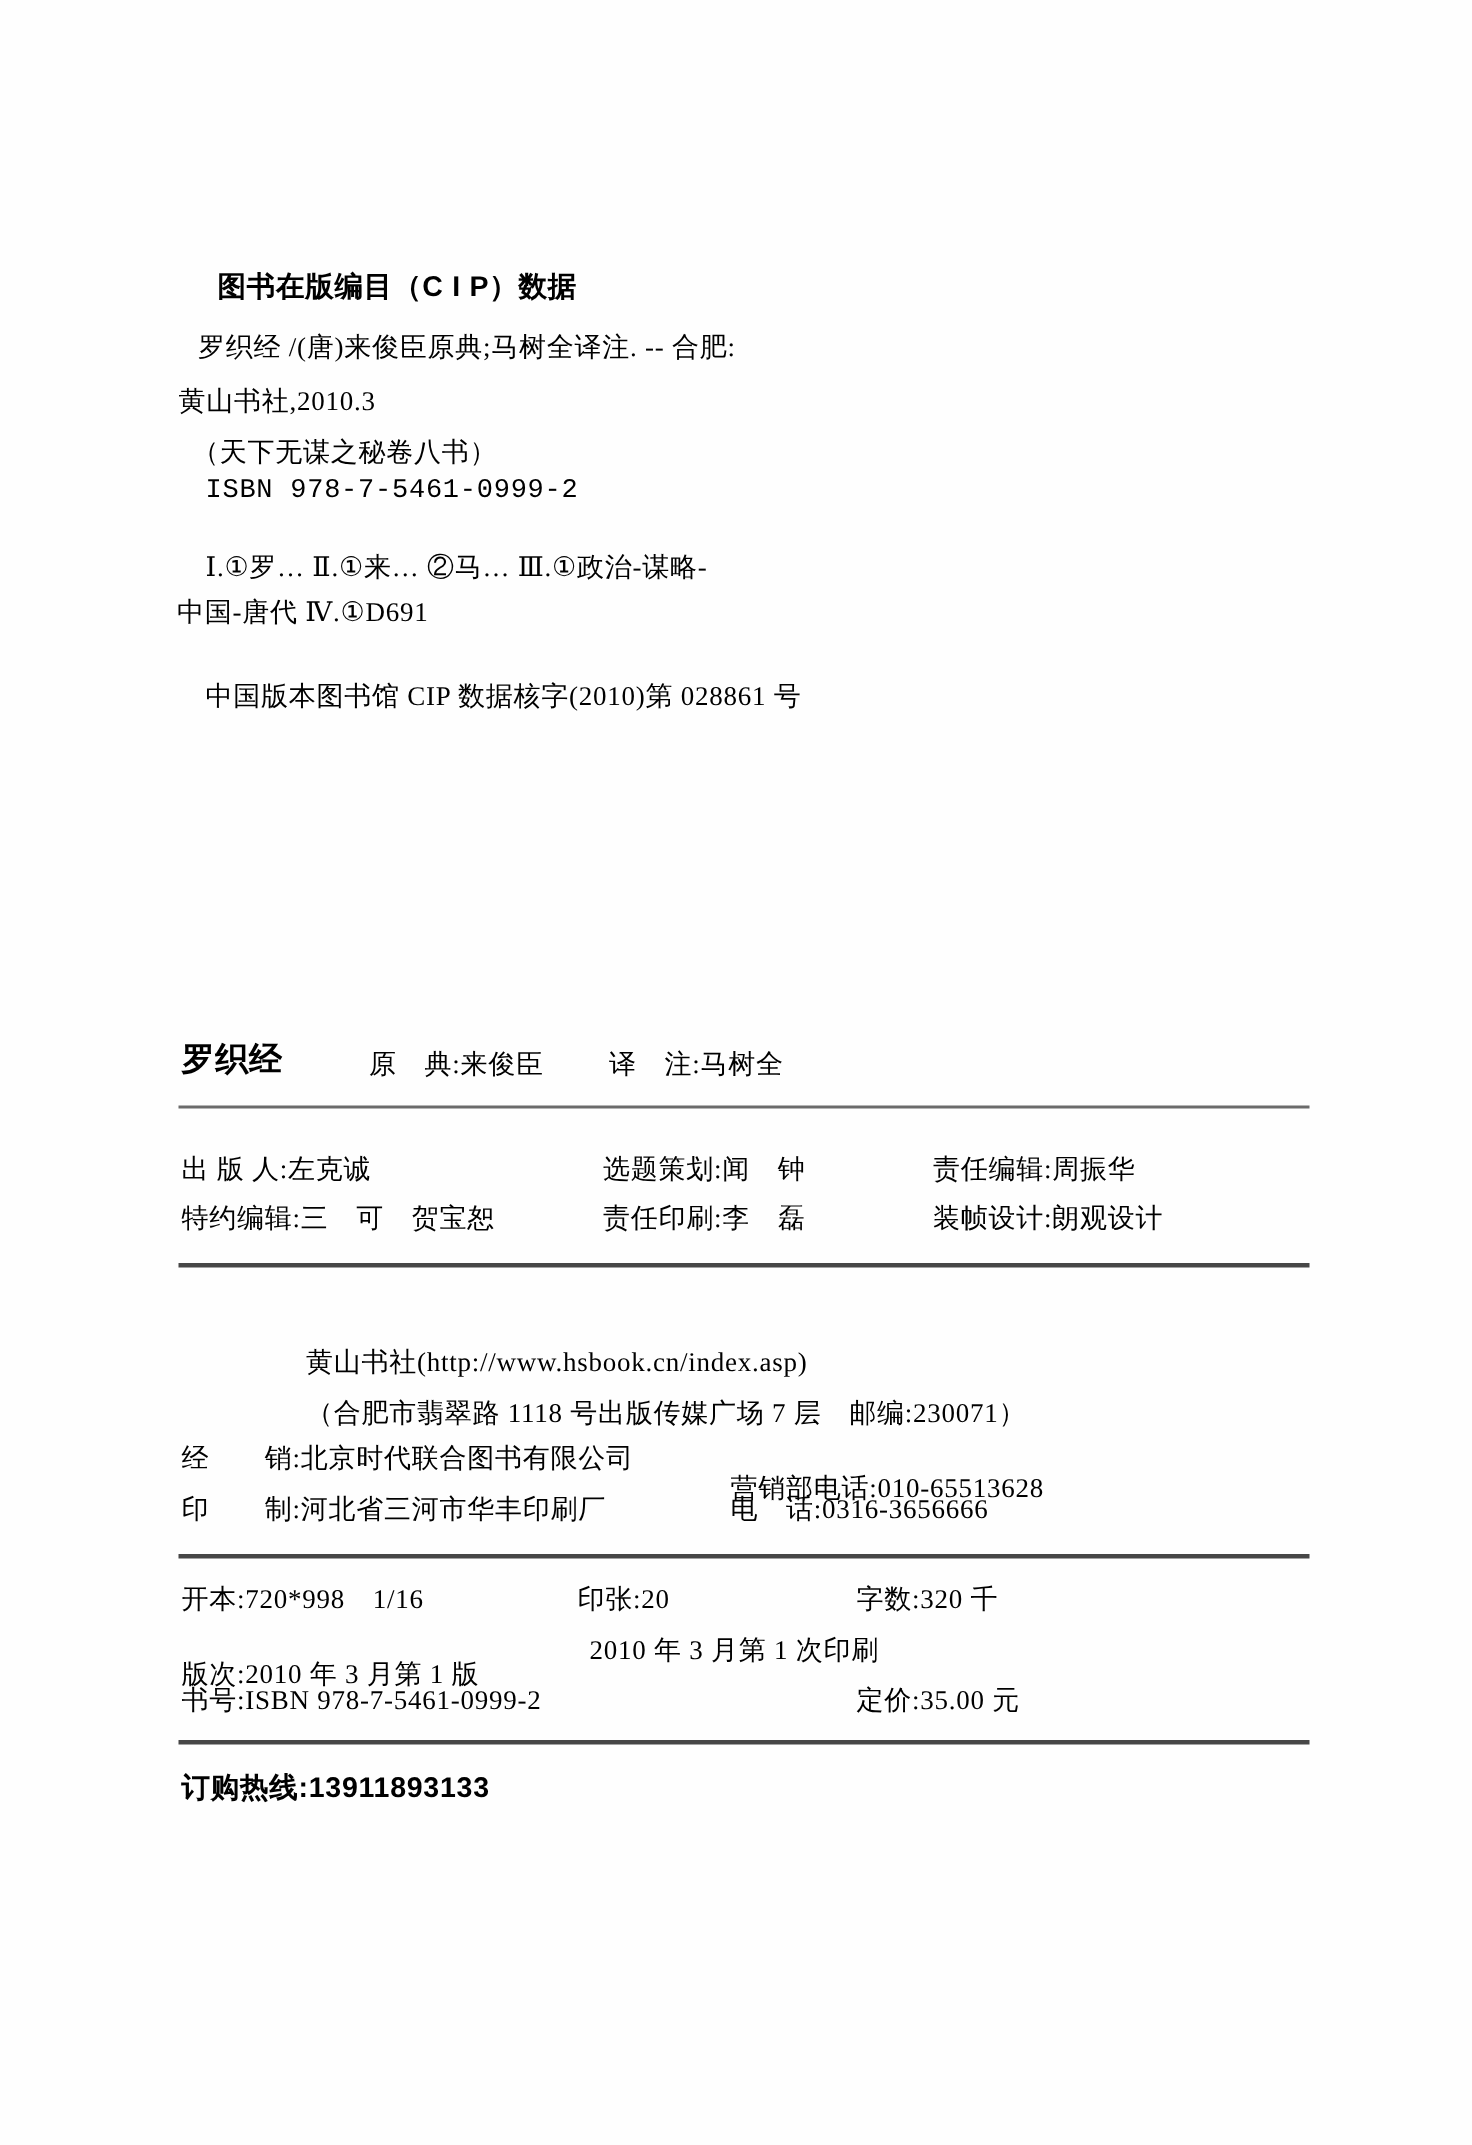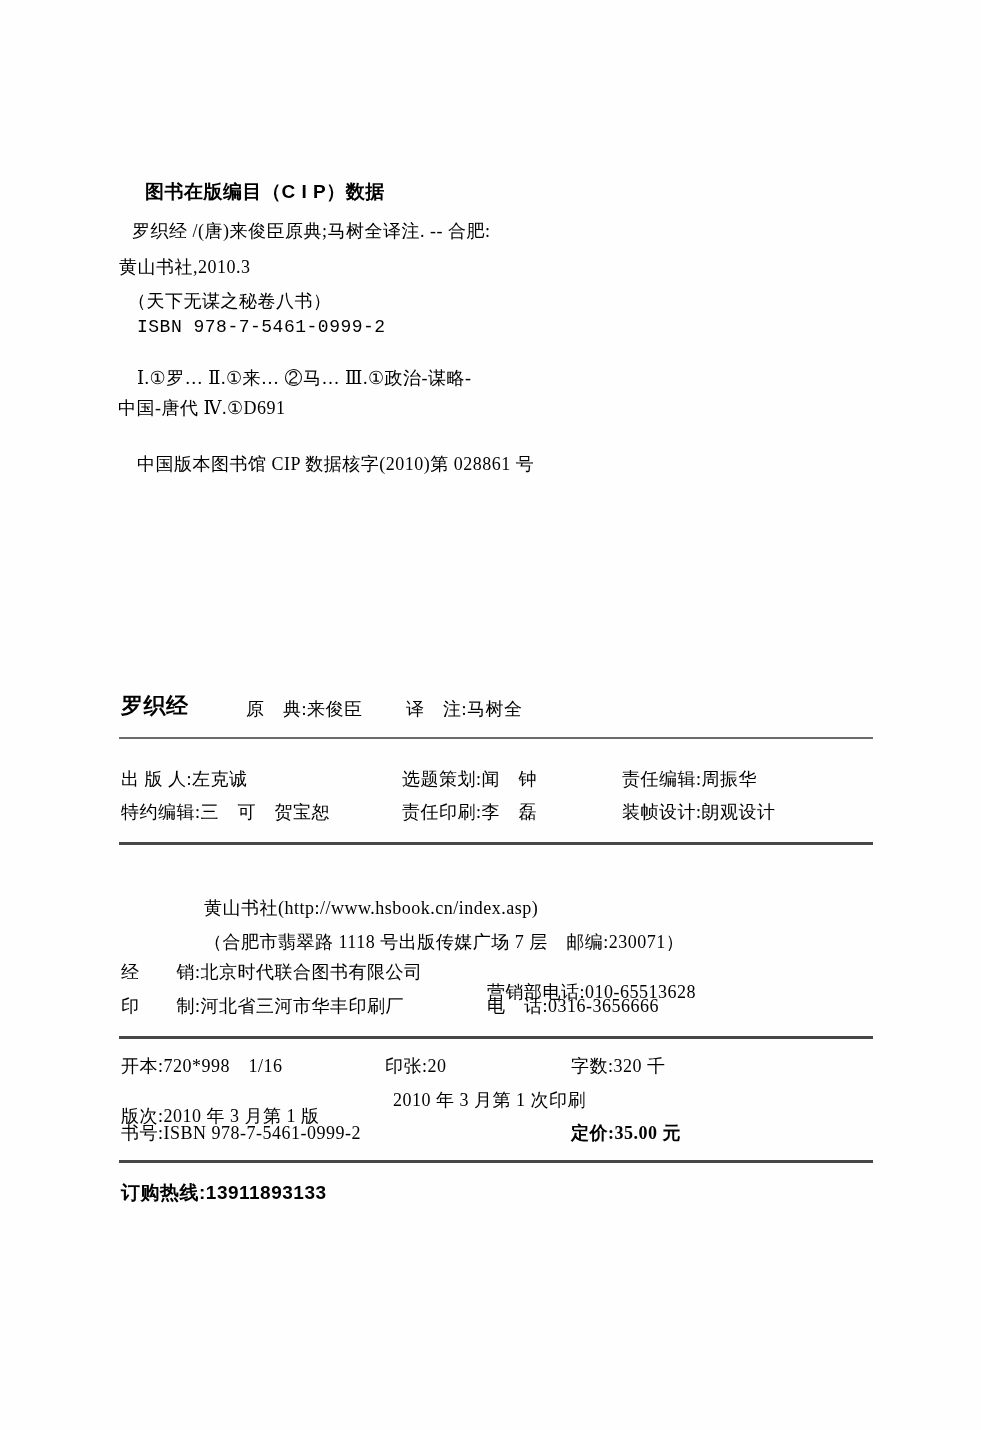--- a/index.html
+++ b/index.html
@@ -71,21 +71,21 @@
   .pub-print-tel { top: 994px; left: 487px; }
   .rule3 { top: 1036px; }
 
   
   .spec-format   { top: 1054px; left: 121px; }
   .spec-sheets   { top: 1054px; left: 385px; }
   .spec-words    { top: 1054px; left: 571px; text-align: center; }
   .spec-edition  { top: 1088px; left: 121px; margin-top: 16px; }
   .spec-impress  { top: 1088px; left: 360px; margin-left: 33px; }
   .spec-isbn     { top: 1121px; left: 121px; }
-  .spec-price    { top: 1121px; left: 571px; font-weight: bold; }
+  .spec-price    { top: 1121px; left: 571px; }
   .rule4 { top: 1160px; }
 
   
   .hotline { top: 1181px; left: 121px; font-size: 19px; }
 </style>
 </head>
 <body>
 
 <div class="page">
 

